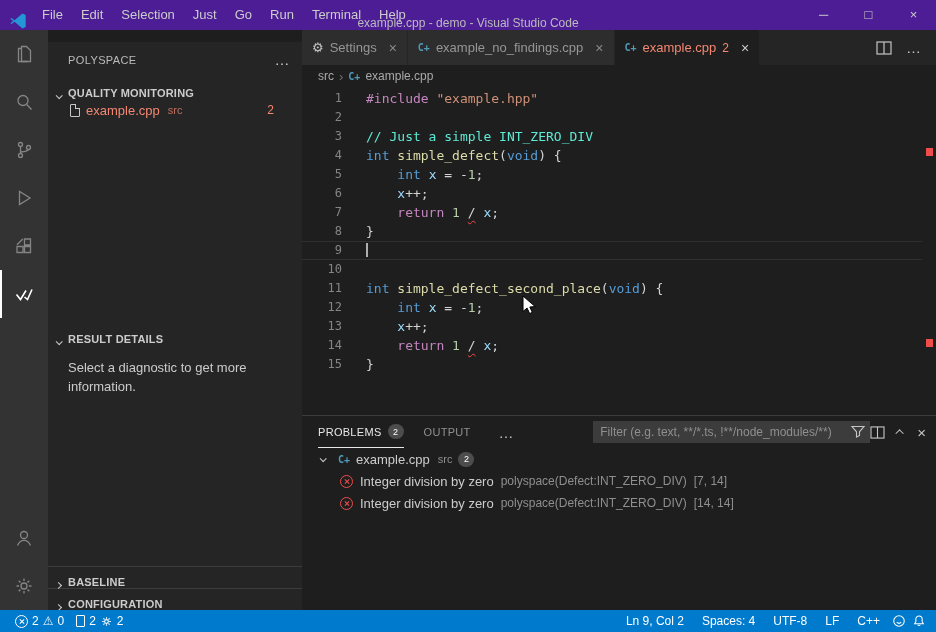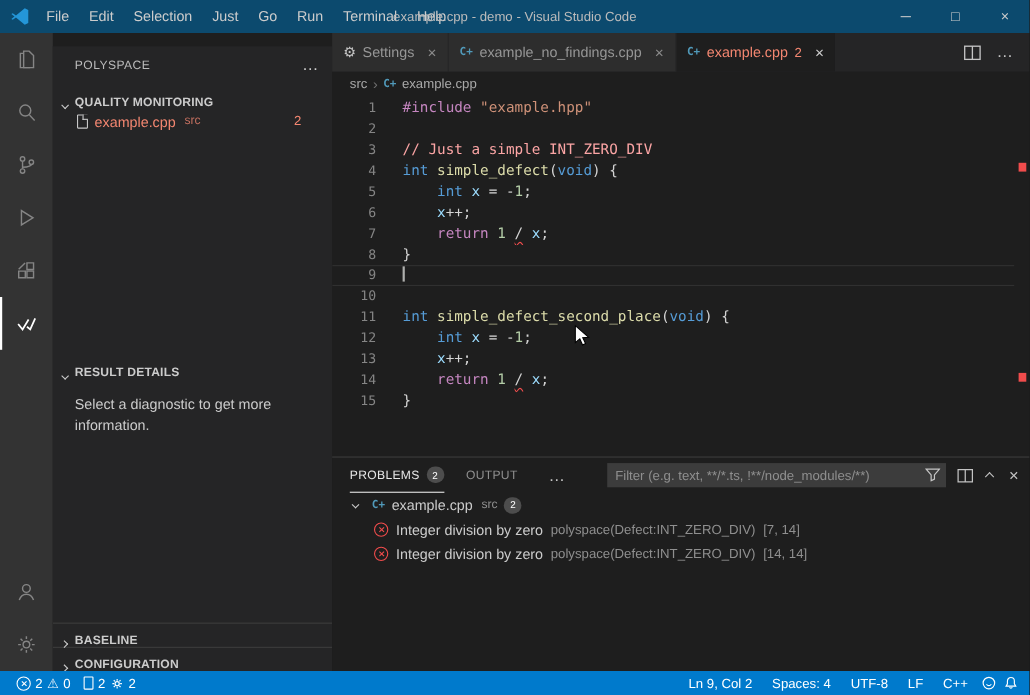--- a/index.html
+++ b/index.html
@@ -1,22 +1,22 @@
 <!DOCTYPE html>
 <html><head>
 <meta charset="utf-8">
 <style>
   *{margin:0;padding:0;box-sizing:border-box}
   html,body{width:936px;height:632px;overflow:hidden;background:#1e1e1e;
     font-family:"Liberation Sans",sans-serif;color:#cccccc;font-size:13px}
   #app{position:relative;width:936px;height:632px;user-select:none}
 
   
-  .titlebar{position:absolute;top:0;left:0;right:0;height:30px;background:#0c4a6e;
-    display:flex;align-items:center;color:#cccccc}
+  .titlebar{position:absolute;top:0;left:0;right:0;height:30px;background:#4c1d95;
+    display:flex;align-items:flex-end;color:#cccccc}
   .vs-logo{width:18px;height:18px;margin:0 6px 0 9px;flex:none}
   .menus{display:flex;height:30px}
   .menu-item{padding:0 9px;line-height:30px;font-size:13px;color:#cccccc;cursor:default}
   .window-title{position:absolute;left:50%;transform:translateX(-50%);
     font-size:12px;color:#bbbbbb;white-space:nowrap}
   .win-controls{position:absolute;right:0;top:0;height:30px;display:flex}
   .win-btn{width:45px;height:30px;text-align:center;line-height:30px;font-size:13px;color:#cccccc}
 
   
   .activitybar{position:absolute;top:30px;left:0;width:48px;bottom:22px;background:#333333;
@@ -72,38 +72,38 @@
   .bc-sep{color:#6e6e6e;font-size:13px}
 
   .code-wrap{flex:1;position:relative;overflow:hidden;padding-top:2px;
     font-family:"DejaVu Sans Mono",monospace}
   .line{display:flex;height:19px;line-height:19px;font-size:13px;position:relative}
   .ln{width:40px;flex:none;text-align:right;color:#858585;font-size:12px}
   .code-text{padding-left:24px;white-space:pre;color:#d4d4d4}
   .line.current::before{content:"";position:absolute;left:0;right:14px;top:0;bottom:0;
     border-top:1px solid #303030;border-bottom:1px solid #303030;pointer-events:none}
   .tk.p{color:#c586c0}.tk.k{color:#569cd6}.tk.f{color:#dcdcaa}.tk.v{color:#9cdcfe}
-  .tk.n{color:#b5cea8}.tk.s{color:#ce9178}.tk.c{color:#fca5a5}.tk.d{color:#d4d4d4}
+  .tk.n{color:#b5cea8}.tk.s{color:#ce9178}.tk.c{color:#5eead4}.tk.d{color:#d4d4d4}
   .tk.sq{text-decoration-line:underline;text-decoration-style:wavy;
     text-decoration-color:#f14c4c;text-decoration-thickness:1px;text-underline-offset:3px}
   .caret{display:inline-block;width:1.5px;height:14px;background:#aeafad;vertical-align:-2px}
   .ruler-mark{position:absolute;right:3px;width:7px;height:8px;background:#f14c4c}
 
   
   .panel{height:195px;flex:none;border-top:1px solid #3c3c3c;background:#1e1e1e;
     display:flex;flex-direction:column}
   .panel-header{height:32px;flex:none;display:flex;align-items:center;padding:0 10px 0 16px}
   .panel-tab{height:32px;display:flex;align-items:center;gap:6px;margin-right:20px;
     font-size:11px;color:#8f8f8f;letter-spacing:.3px}
   .panel-tab.active{color:#e7e7e7;border-bottom:1px solid #e7e7e7}
   .panel-badge{background:#4d4d4d;color:#ffffff;font-size:9px;min-width:16px;height:15px;
     border-radius:8px;display:flex;align-items:center;justify-content:center;padding:0 4px}
   .panel-more{margin:0 8px;font-size:15px;color:#c5c5c5}
   .panel-spacer{flex:1}
-  .filter-wrap{position:relative;width:308px;height:22px;margin-right:10px;flex:none}
+  .filter-wrap{position:relative;width:277px;height:22px;flex:none}
   .filter-input{width:100%;height:100%;background:#3c3c3c;border:none;outline:none;
     color:#cccccc;font-size:12px;padding:0 24px 0 7px;font-family:"Liberation Sans",sans-serif}
   .filter-input::placeholder{color:#8f8f8f}
   .funnel{position:absolute;right:5px;top:4px}
   .panel-icons{display:flex;align-items:center;gap:13px;color:#c5c5c5}
   .panel-icons svg{stroke:#c5c5c5;fill:none;stroke-width:1.2}
   .chev-up{display:inline-block;width:6px;height:6px;border-left:1px solid #c5c5c5;
     border-top:1px solid #c5c5c5;transform:rotate(45deg) translateY(2px)}
   .panel-close{font-size:15px;color:#c5c5c5}
   .pgroup{height:22px;display:flex;align-items:center;gap:6px;padding-left:10px;font-size:13px;color:#cccccc}

